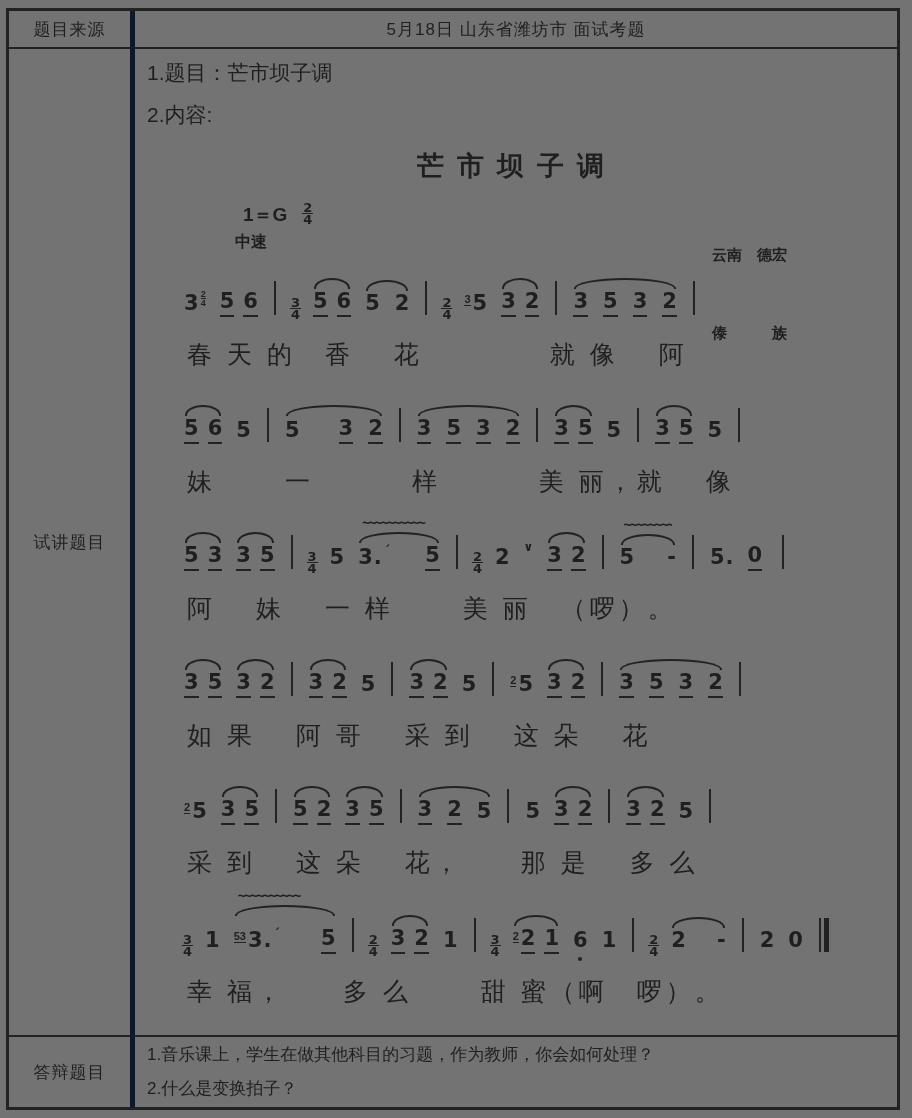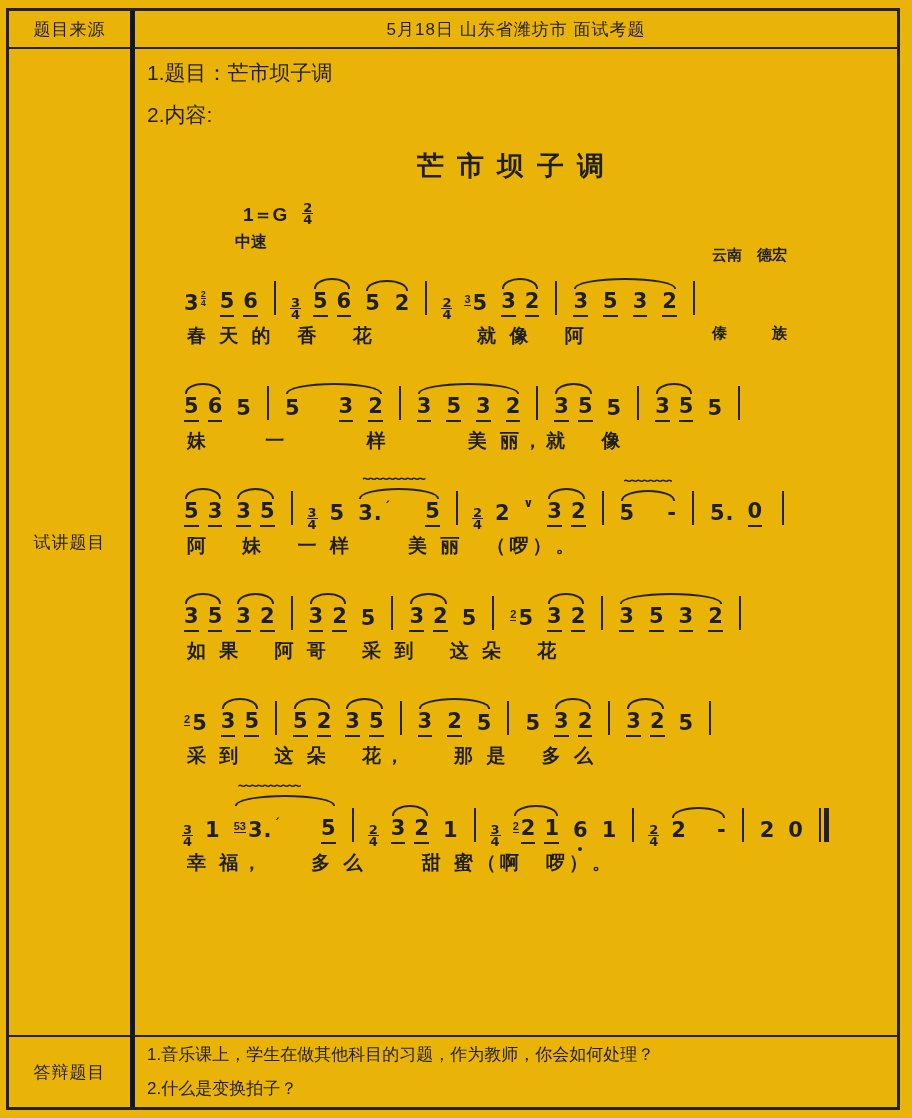--- a/index.html
+++ b/index.html
@@ -1,16 +1,16 @@
 <!DOCTYPE html>
 <html><head>
 <meta charset="utf-8">
 <style>
   html,body{margin:0;padding:0;background:#f5f5f5;}
-  .page{width:912px;height:1118px;background:#eab308;position:relative;overflow:hidden;
+  .page{width:912px;height:1118px;background:#737373;position:relative;overflow:hidden;
         font-family:"Liberation Sans","DejaVu Sans",sans-serif;color:#1f1f1f;}
   .doc-table{position:absolute;left:6px;top:8px;width:894px;height:1102px;
         border:3px solid #222;display:grid;grid-template-columns:121px 1fr;
         grid-template-rows:36px 1fr 72px;box-sizing:border-box;}
   .c{box-sizing:border-box;overflow:hidden;}
   .label-cell{display:flex;align-items:center;justify-content:center;font-size:17px;letter-spacing:1px;}
   .r1c2,.r2c2,.r3c2{border-left:5px solid #0f172a;}
   .r2c1,.r2c2,.r3c1,.r3c2{border-top:2px solid #222;}
   .r1c2{display:flex;align-items:center;justify-content:center;font-size:17px;letter-spacing:1px;}
   .r2c2{padding:6px 10px 0 12px;}
@@ -18,21 +18,21 @@
   .item{font-size:21px;line-height:1.7;}
   .item+.item{margin-top:6px;}
 
   
   .score-title{text-align:center;font-size:27px;font-weight:bold;letter-spacing:13px;margin:16px 0 10px 0;}
   .score-meta{position:relative;height:64px;margin:0 30px;}
   .key-line{position:absolute;left:66px;top:8px;display:flex;align-items:flex-start;gap:10px;font-weight:bold;font-size:19px;}
   .tempo{position:absolute;left:58px;top:38px;font-size:16px;font-weight:bold;}
   .origin{position:absolute;right:70px;top:-4px;font-size:15px;font-weight:bold;line-height:26px;white-space:pre;}
   .score-line{display:flex;align-items:flex-end;padding-top:25px;margin-left:30px;}
-  .lyrics{margin:6px 0 14px 40px;font-size:19px;letter-spacing:4px;white-space:pre;font-weight:700;}
+  .lyrics{margin:21px 0 14px 40px;font-size:25px;letter-spacing:4px;white-space:pre;font-weight:400;}
   .units{display:flex;align-items:flex-end;}
   .unit{position:relative;display:flex;align-items:flex-end;gap:9px;margin:0 7px;}
   .unit.wide{gap:15px;}
   .note{display:inline-flex;align-items:flex-end;position:relative;}
   .grace{font-style:normal;font-size:11px;font-weight:bold;transform:translateY(-11px);
          border-bottom:1.5px solid #222;margin-right:2px;line-height:1;}
   .core{display:inline-flex;align-items:baseline;font-weight:bold;font-size:21px;line-height:1;
         padding-bottom:3px;position:relative;font-family:"DejaVu Sans",sans-serif;}
   .core.ul{border-bottom:2px solid #222;}
   .digit{letter-spacing:0;}

